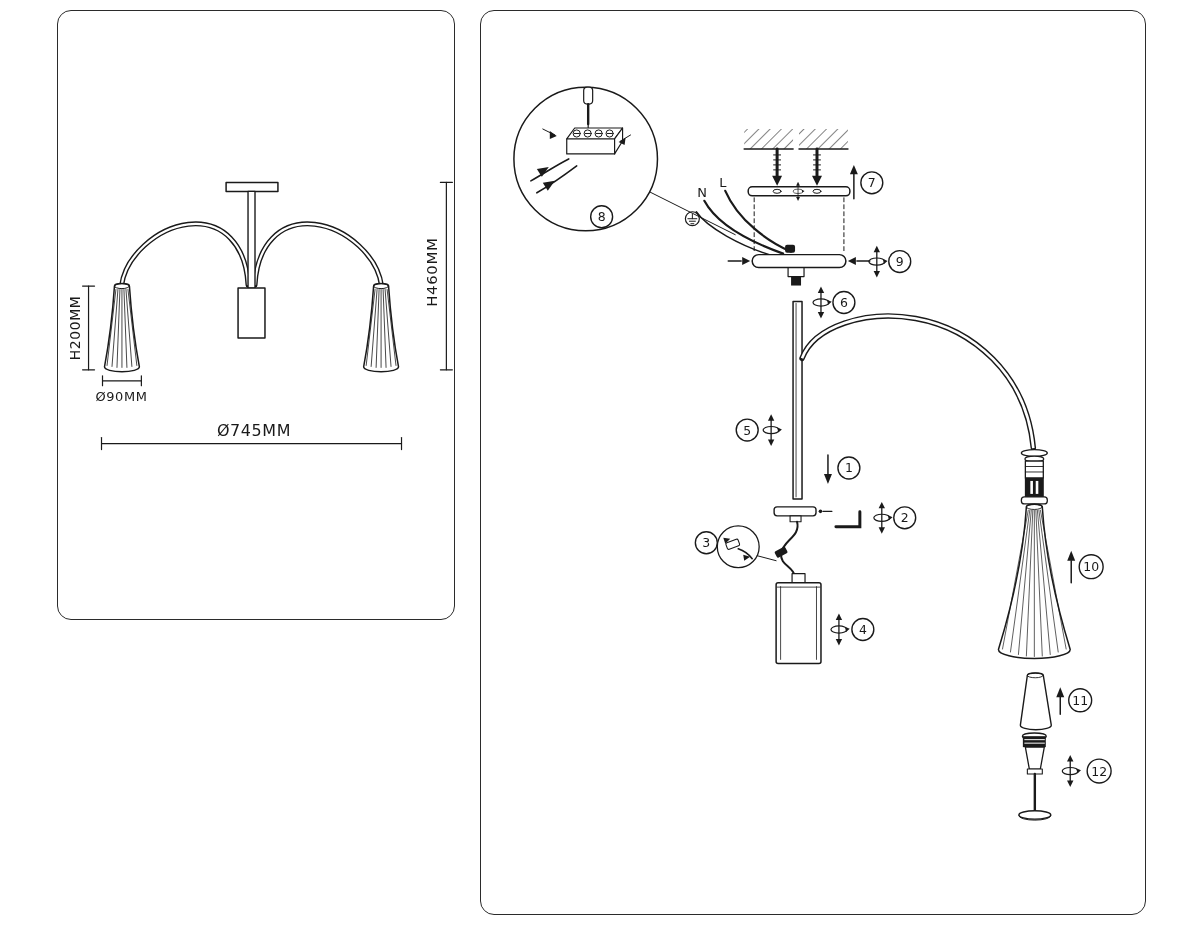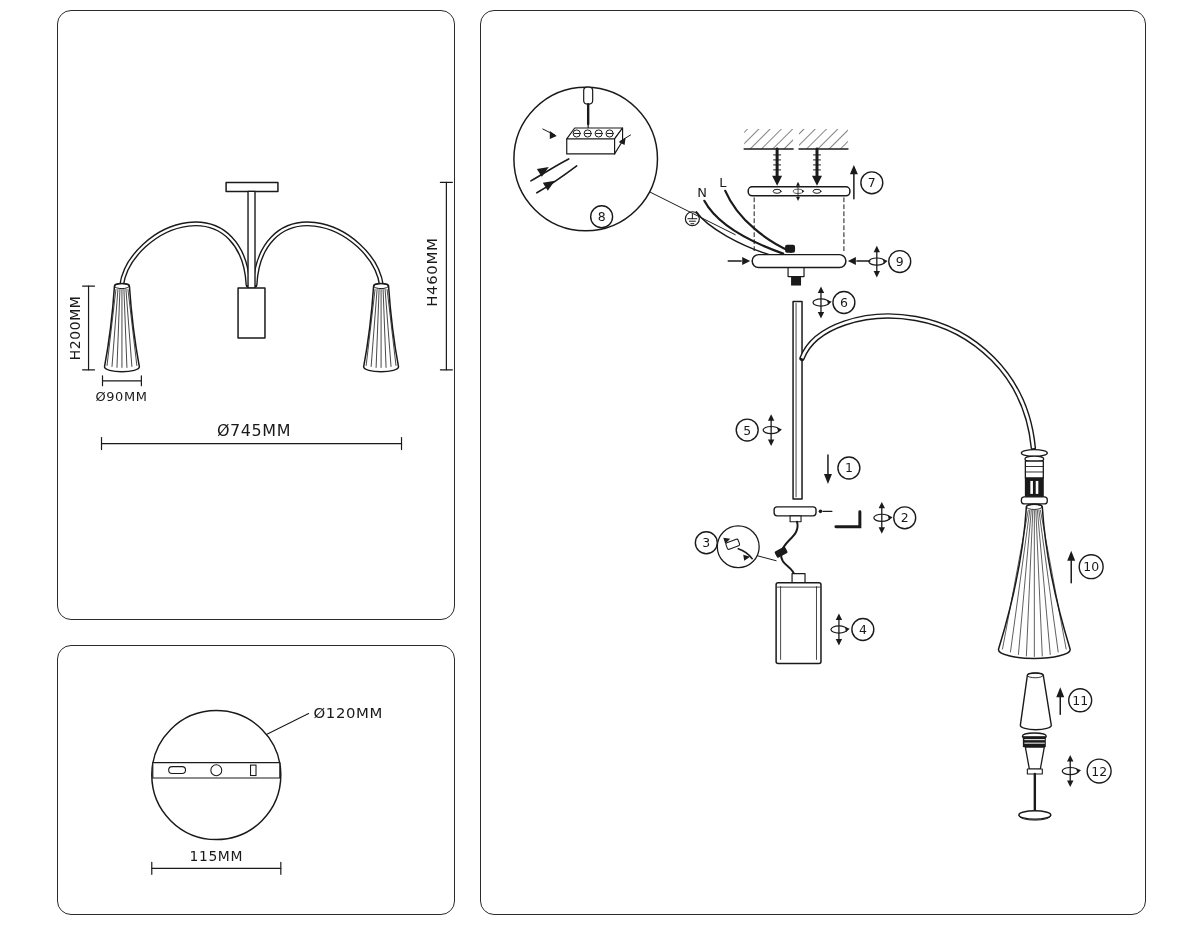--- a/index.html
+++ b/index.html
@@ -86,41 +86,20 @@
       </g>
       <g>
         <text class="dimt" x="196" y="426" text-anchor="middle" font-size="16">Ø745MM</text>
         <line class="ln" x1="43" y1="434" x2="344" y2="434" stroke-width="1.2"></line>
         <line class="ln" x1="43" y1="428" x2="43" y2="440" stroke-width="1.2"></line>
         <line class="ln" x1="344" y1="428" x2="344" y2="440" stroke-width="1.2"></line>
       </g>
     </svg>
   </section>
 
-  <section class="panel panel-base">
-    <svg viewBox="0 0 396 270">
-      <g>
-        <circle class="wh" cx="158" cy="130" r="65" stroke-width="1.5"></circle>
-        <rect class="wh" x="94" y="117.5" width="128" height="15.5" stroke-width="1.2"></rect>
-        <rect class="ln" x="110" y="121.5" width="17" height="7" rx="3.5" stroke-width="1.1"></rect>
-        <circle class="ln" cx="158" cy="125.2" r="5.5" stroke-width="1.1"></circle>
-        <rect class="ln" x="192.5" y="120" width="5.5" height="10.5" stroke-width="1.1"></rect>
-      </g>
-      <g>
-        <line class="ln" x1="209" y1="89" x2="251" y2="68" stroke-width="1.1"></line>
-        <text class="dimt" x="256" y="73" font-size="15">Ø120MM</text>
-      </g>
-      <g>
-        <text class="dimt" x="158" y="217" text-anchor="middle" font-size="14">115MM</text>
-        <line class="ln" x1="93" y1="224" x2="223" y2="224" stroke-width="1.2"></line>
-        <line class="ln" x1="93" y1="218" x2="93" y2="230" stroke-width="1.2"></line>
-        <line class="ln" x1="223" y1="218" x2="223" y2="230" stroke-width="1.2"></line>
-      </g>
-    </svg>
-  </section>
 
   <section class="panel panel-assembly">
     <svg viewBox="0 0 666 905">
       <defs>
         <pattern id="hatch" patternUnits="userSpaceOnUse" width="8" height="8" patternTransform="rotate(45)">
           <line x1="0" y1="0" x2="0" y2="8" stroke="#1a1a1a" stroke-width="1.1"></line>
         </pattern>
         <g id="rot">
           <line x1="0" y1="-11" x2="0" y2="11" stroke="#1a1a1a" stroke-width="1.3"></line>
           <path d="M0,-16 l-3.2,6.5 h6.4 z" fill="#1a1a1a"></path>

